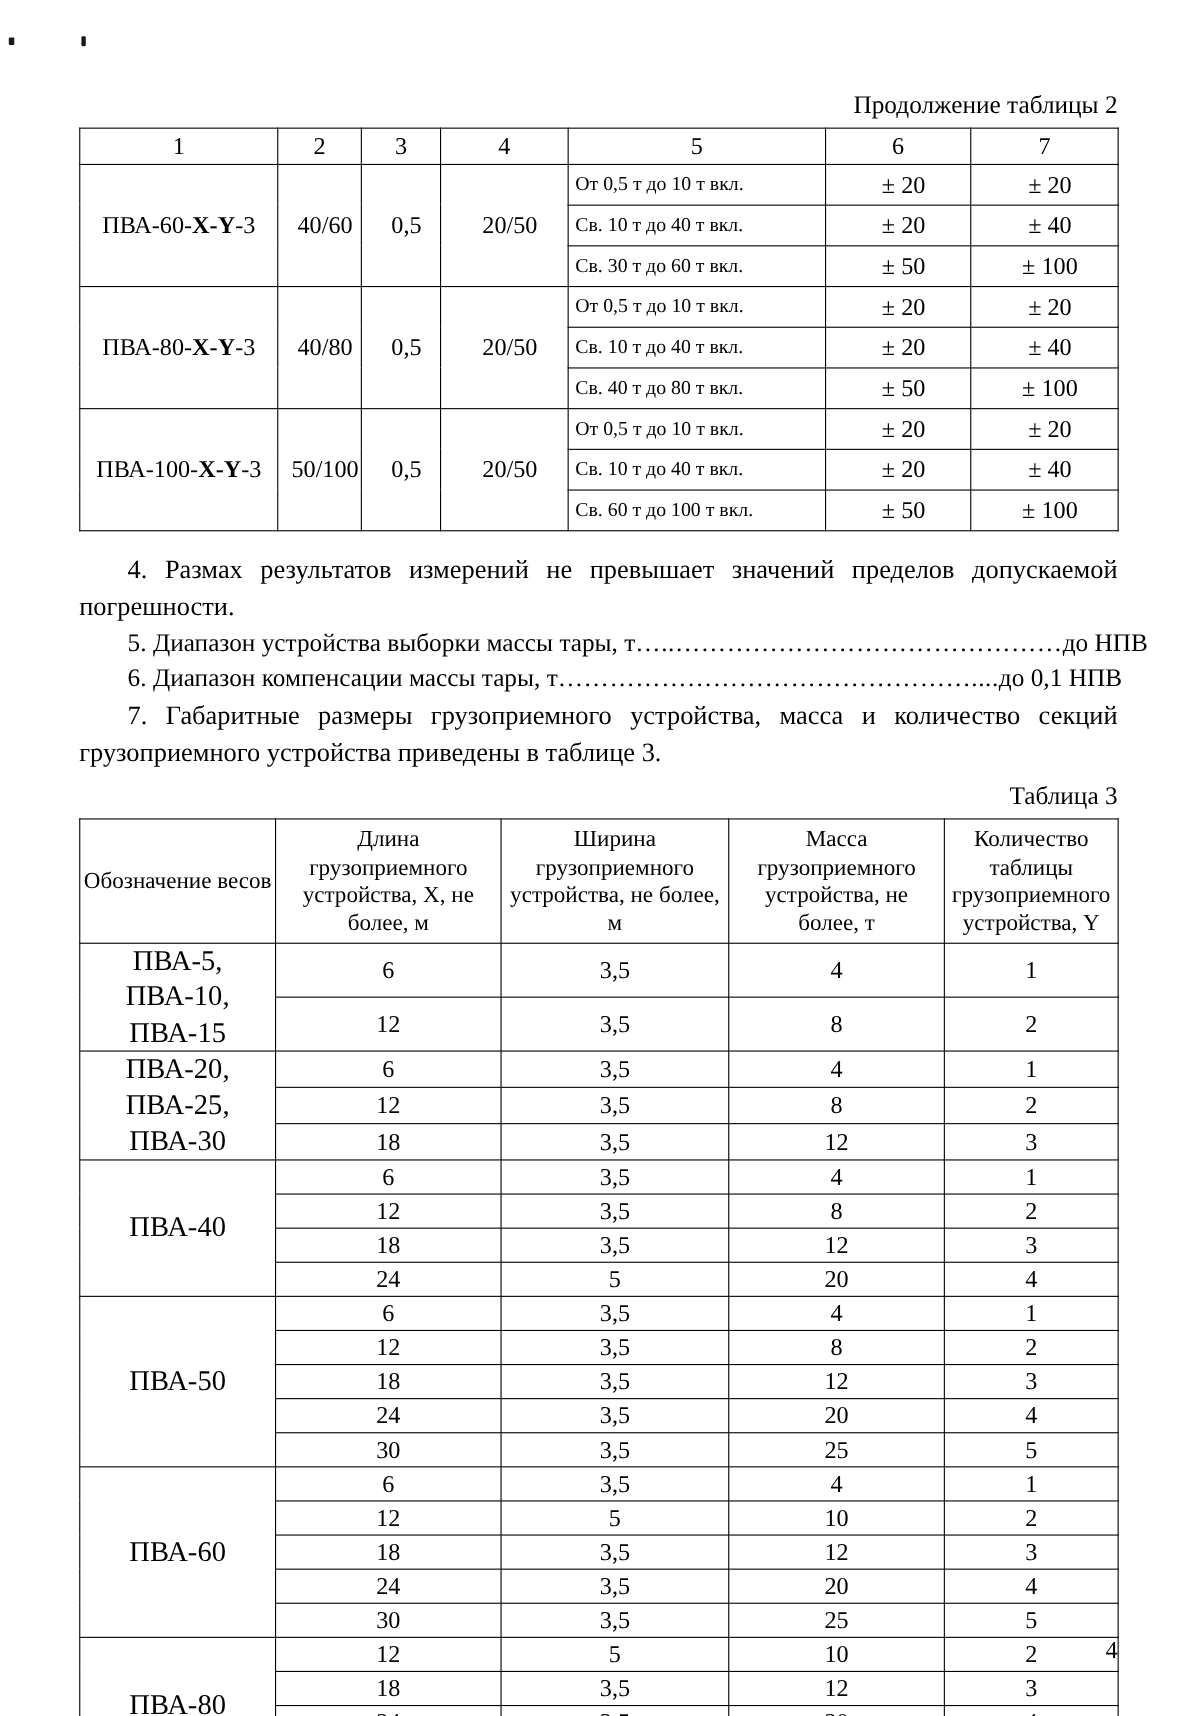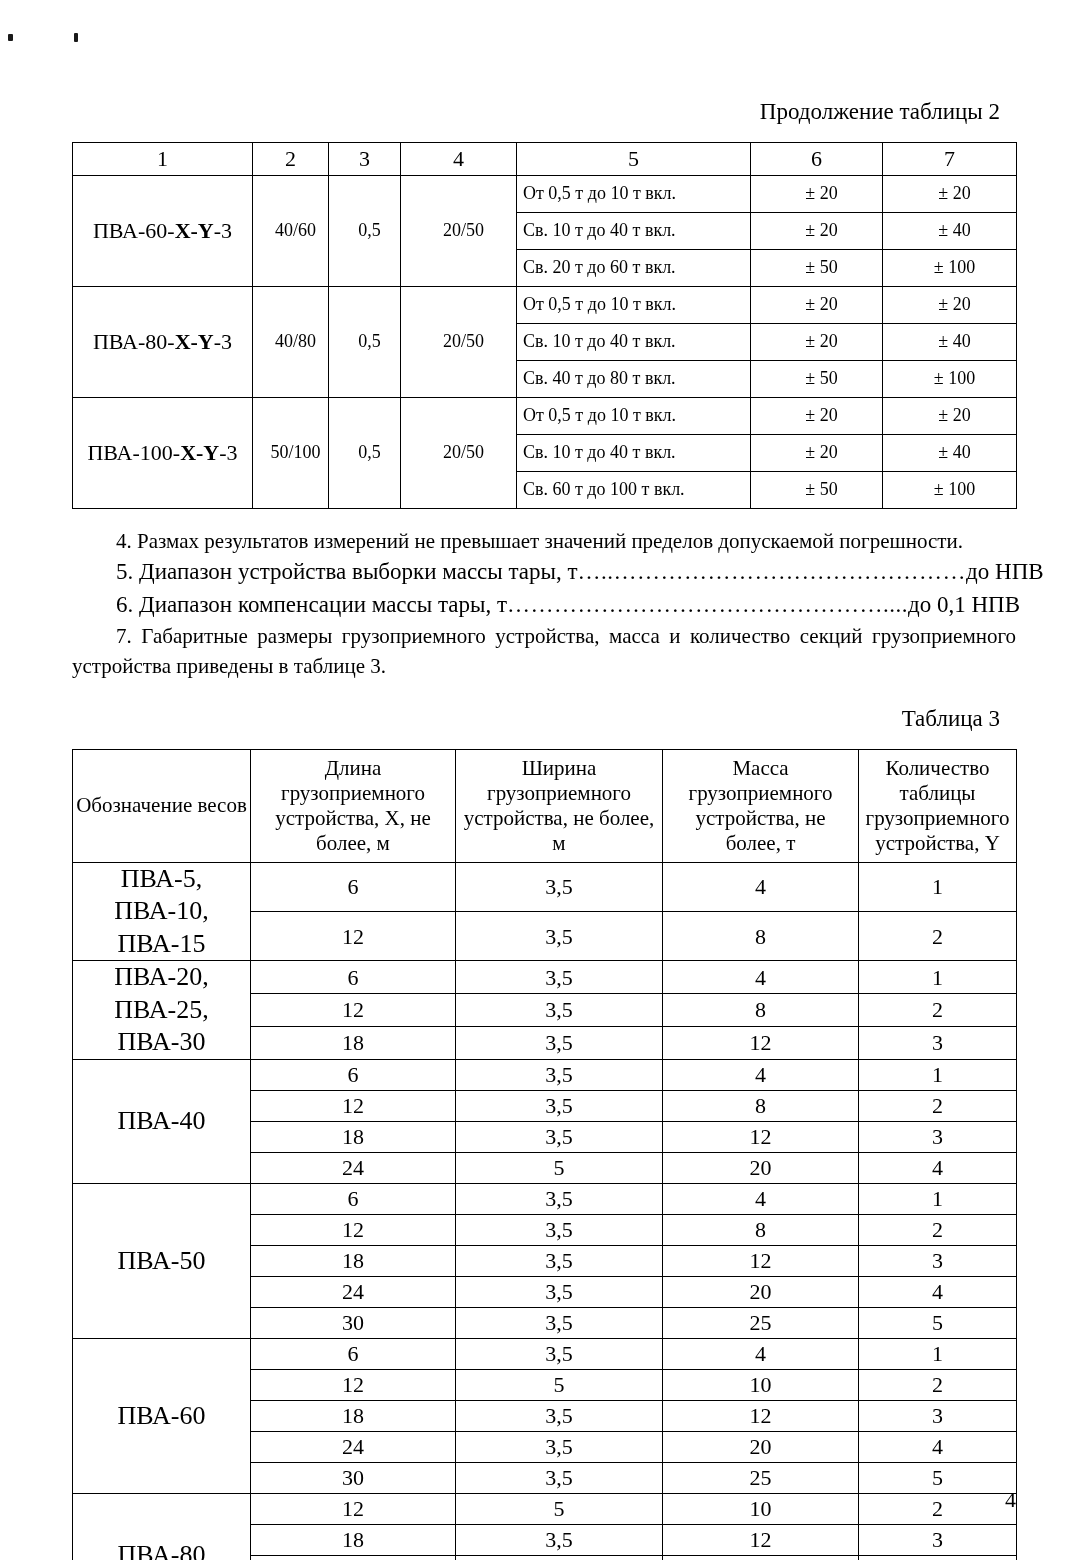--- a/index.html
+++ b/index.html
@@ -31,21 +31,21 @@
     position: absolute;
     left: 72px;
     top: 0;
     width: 944px;
   }
 
   .caption-right {
     text-align: right;
     font-size: 23px;
     line-height: 1.2;
-    margin: 16px;
+    margin: 0;
     padding-top: 82px;
   }
   .caption-right.t3 {
     padding-top: 8px;
   }
 
   table.doc {
     border-collapse: collapse;
     width: 944px;
     table-layout: fixed;
@@ -64,26 +64,26 @@
   
   #table2 .colnum td { height: 32px; font-size: 22px; }
   #table2 td.name { font-size: 22px; padding: 0 4px; margin-top: 32px; }
   #table2 td.rng {
     text-align: left;
     padding-left: 6px;
     height: 36px;
     white-space: nowrap;
     font-size: 18px;
   }
-  #table2 td.val { height: 36px; font-size: 18px; padding-left: 10px; }
+  #table2 td.val { height: 36px; font-size: 22px; padding-left: 10px; }
   b.xy { font-weight: bold; }
 
   
   .para {
-    font-size: 21px;
+    font-size: 24px;
     line-height: 1.42;
     margin: 0;
     text-align: justify;
     text-indent: 44px;
   }
   .para.p4 { margin-top: 18px; }
   .dotline {
     font-size: 23px;
     line-height: 1.42;
     margin: 0;
@@ -151,21 +151,21 @@
             <td class="rng">От 0,5 т до 10 т вкл.</td>
             <td class="val">± 20</td>
             <td class="val">± 20</td>
           </tr>
           <tr>
             <td class="rng">Св. 10 т до 40 т вкл.</td>
             <td class="val">± 20</td>
             <td class="val">± 40</td>
           </tr>
           <tr>
-            <td class="rng">Св. 20 т до 60 т вкл.</td>
+            <td class="rng">Св. 30 т до 60 т вкл.</td>
             <td class="val">± 50</td>
             <td class="val">± 100</td>
           </tr>
           <tr>
             <td rowspan="3" class="name"><span>ПВА-80-</span><b class="xy">X</b><b class="xy">-</b><b class="xy">Y</b><span>-3</span></td>
             <td rowspan="3" class="val">40/80</td>
             <td rowspan="3" class="val">0,5</td>
             <td rowspan="3" class="val">20/50</td>
             <td class="rng">От 0,5 т до 10 т вкл.</td>
             <td class="val">± 20</td>

